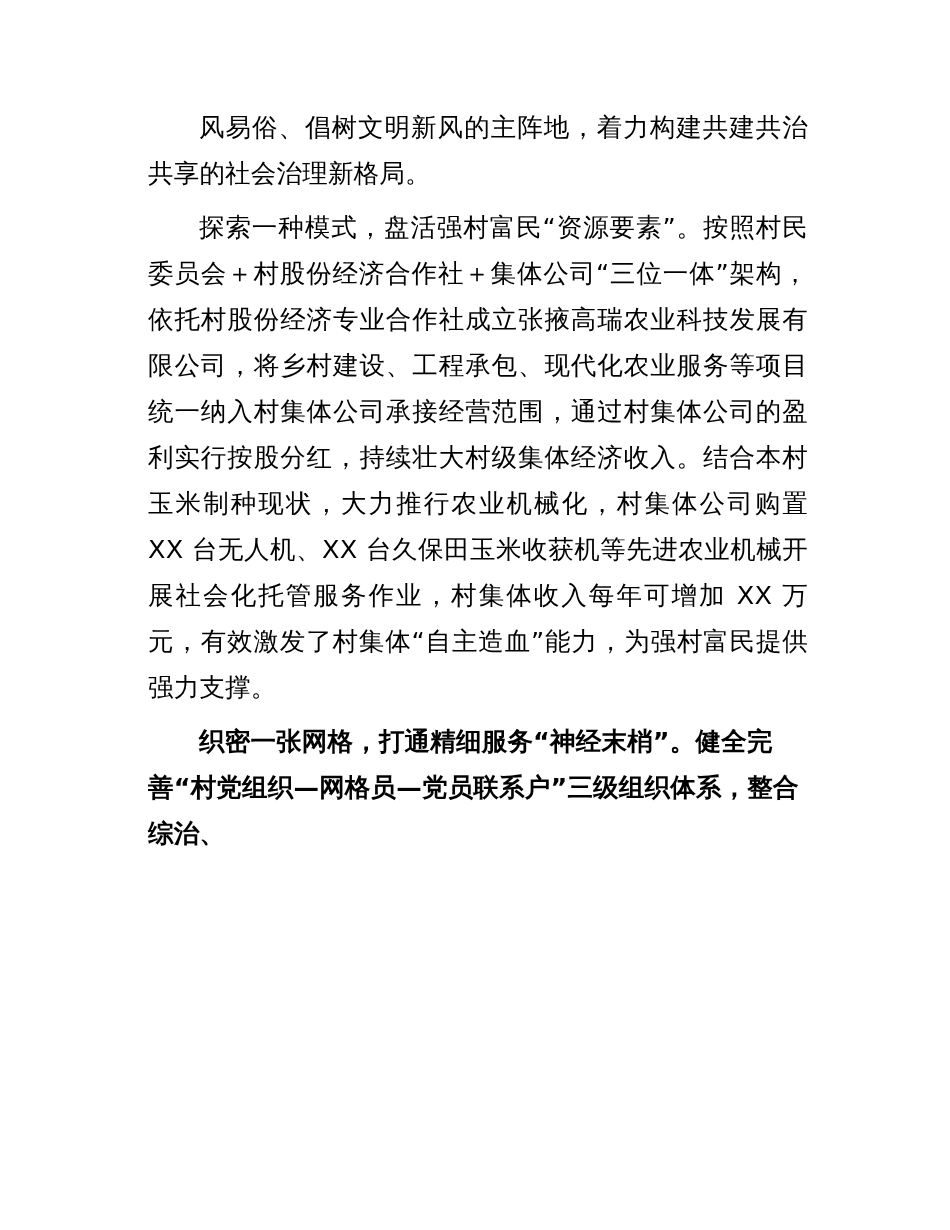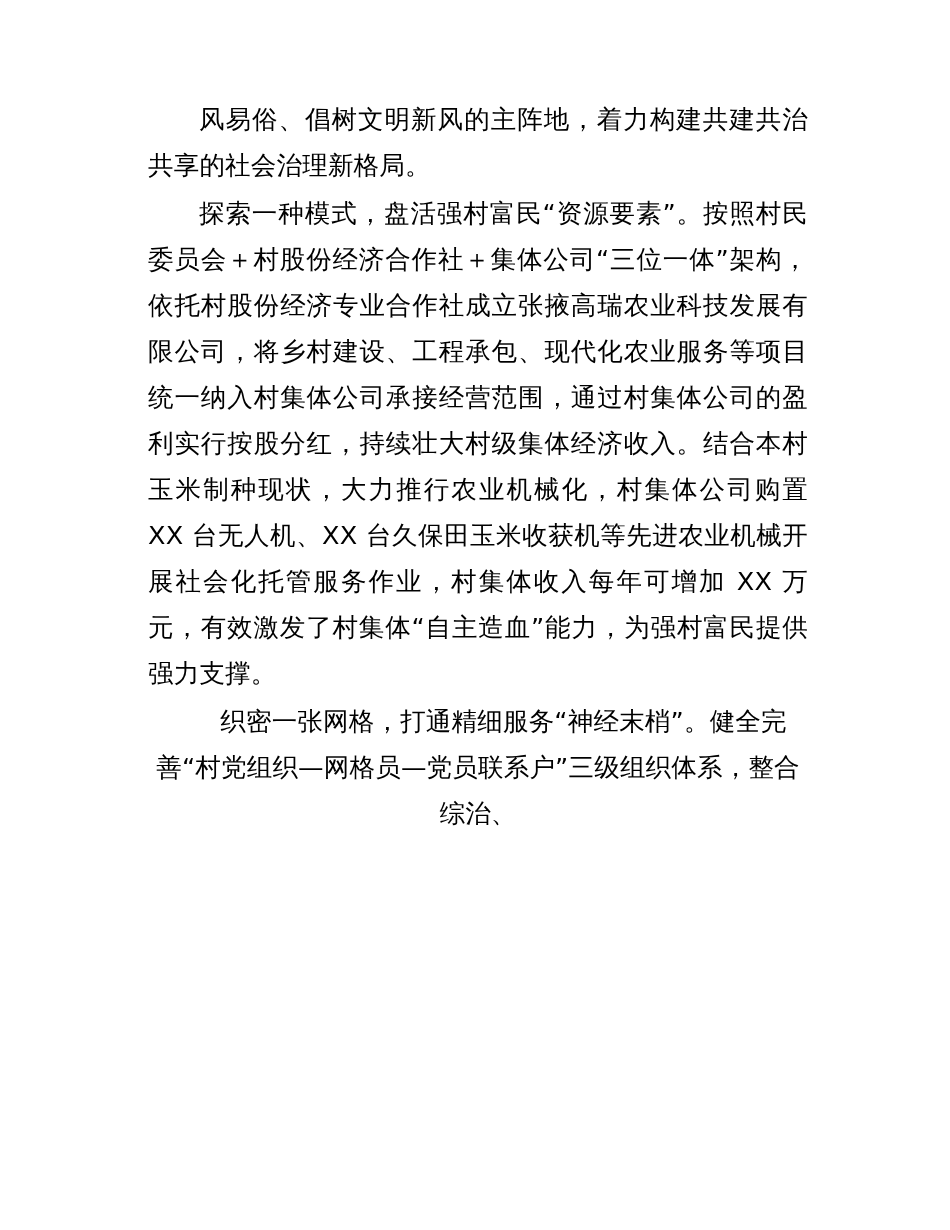--- a/index.html
+++ b/index.html
@@ -22,26 +22,27 @@
     top: 96px;
     width: 660px;
   }
   .para {
     font-size: 25.5px;
     line-height: 46px;
     color: #000000;
     text-align: justify;
     text-justify: inter-ideograph;
     text-indent: 2em;
-    margin: 0 0 2px 0;
+    margin: 8px 0 2px 0;
     letter-spacing: 0.2px;
     font-weight: 500;
   }
   .para:last-child {
-    text-align: center;
+    text-align: left;
+    font-weight: bold;
   }
 </style>
 </head>
 <body>
 
 <div class="page">
   <div class="content">
     <p class="para">风易俗、倡树文明新风的主阵地，着力构建共建共治共享的社会治理新格局。</p>
     <p class="para">探索一种模式，盘活强村富民“资源要素”。按照村民委员会＋村股份经济合作社＋集体公司“三位一体”架构，依托村股份经济专业合作社成立张掖高瑞农业科技发展有限公司，将乡村建设、工程承包、现代化农业服务等项目统一纳入村集体公司承接经营范围，通过村集体公司的盈利实行按股分红，持续壮大村级集体经济收入。结合本村玉米制种现状，大力推行农业机械化，村集体公司购置 XX 台无人机、XX 台久保田玉米收获机等先进农业机械开展社会化托管服务作业，村集体收入每年可增加 XX 万元，有效激发了村集体“自主造血”能力，为强村富民提供强力支撑。</p>
     <p class="para">织密一张网格，打通精细服务“神经末梢”。健全完善“村党组织—网格员—党员联系户”三级组织体系，整合综治、</p>

